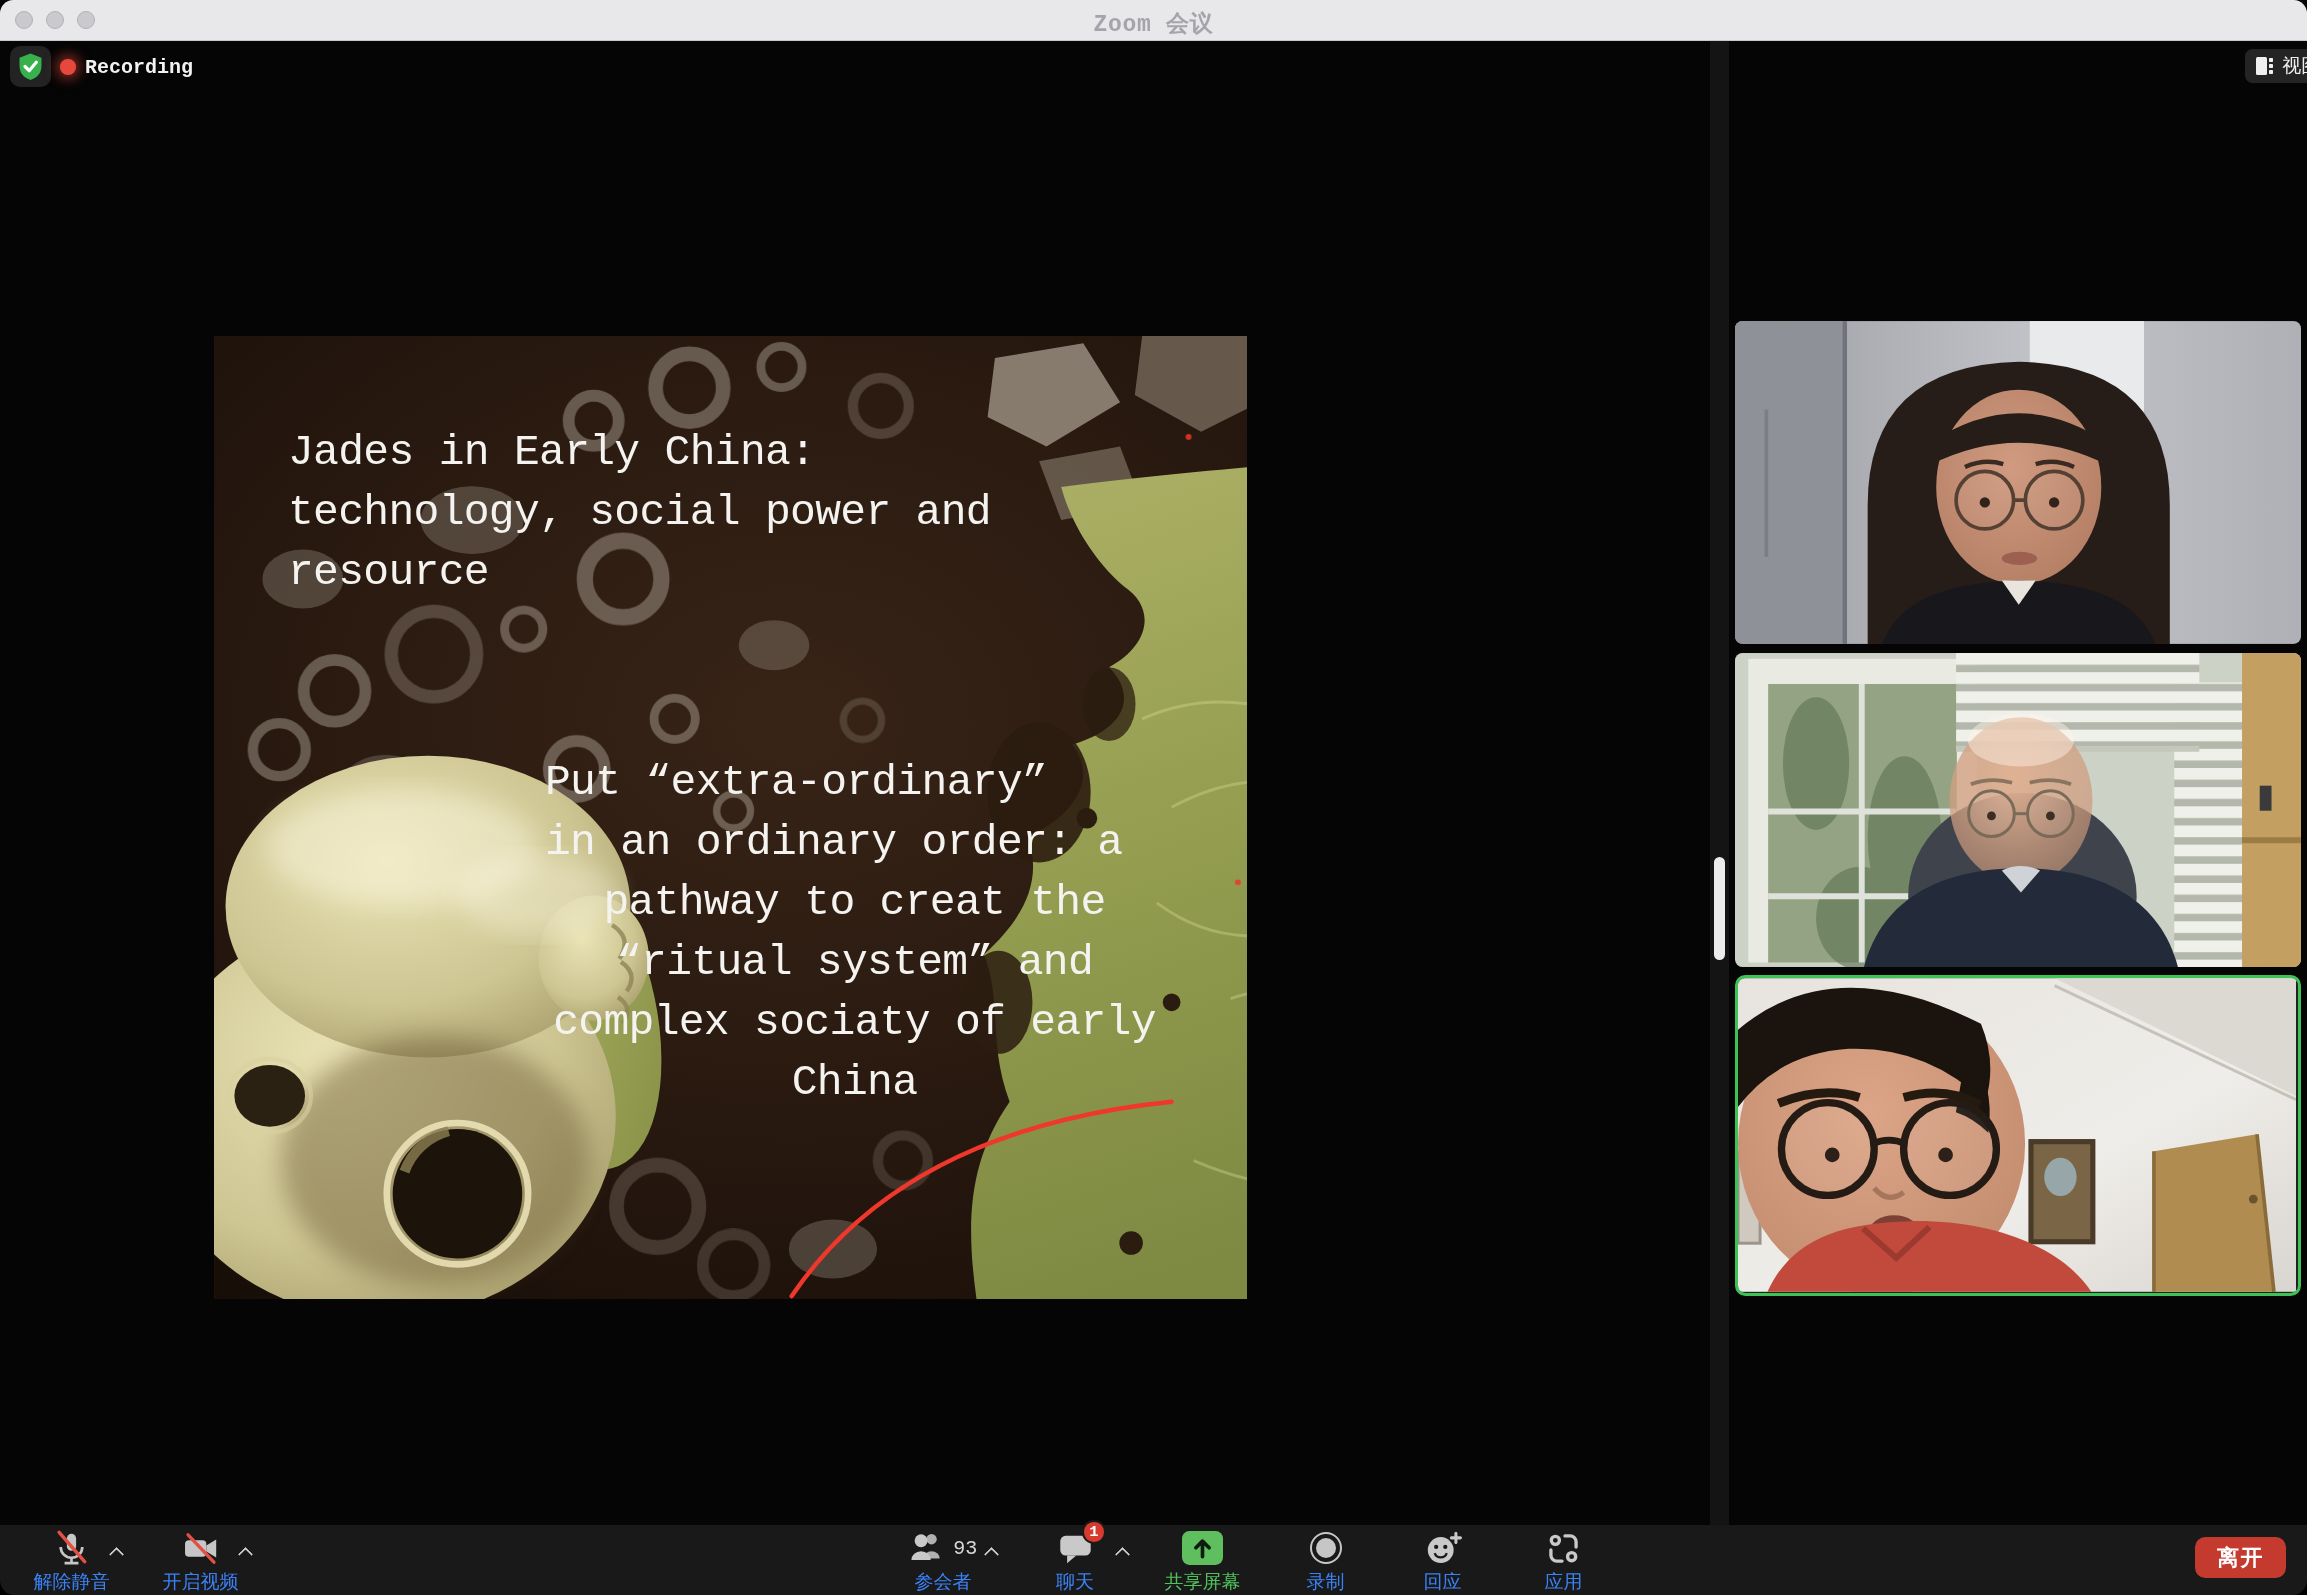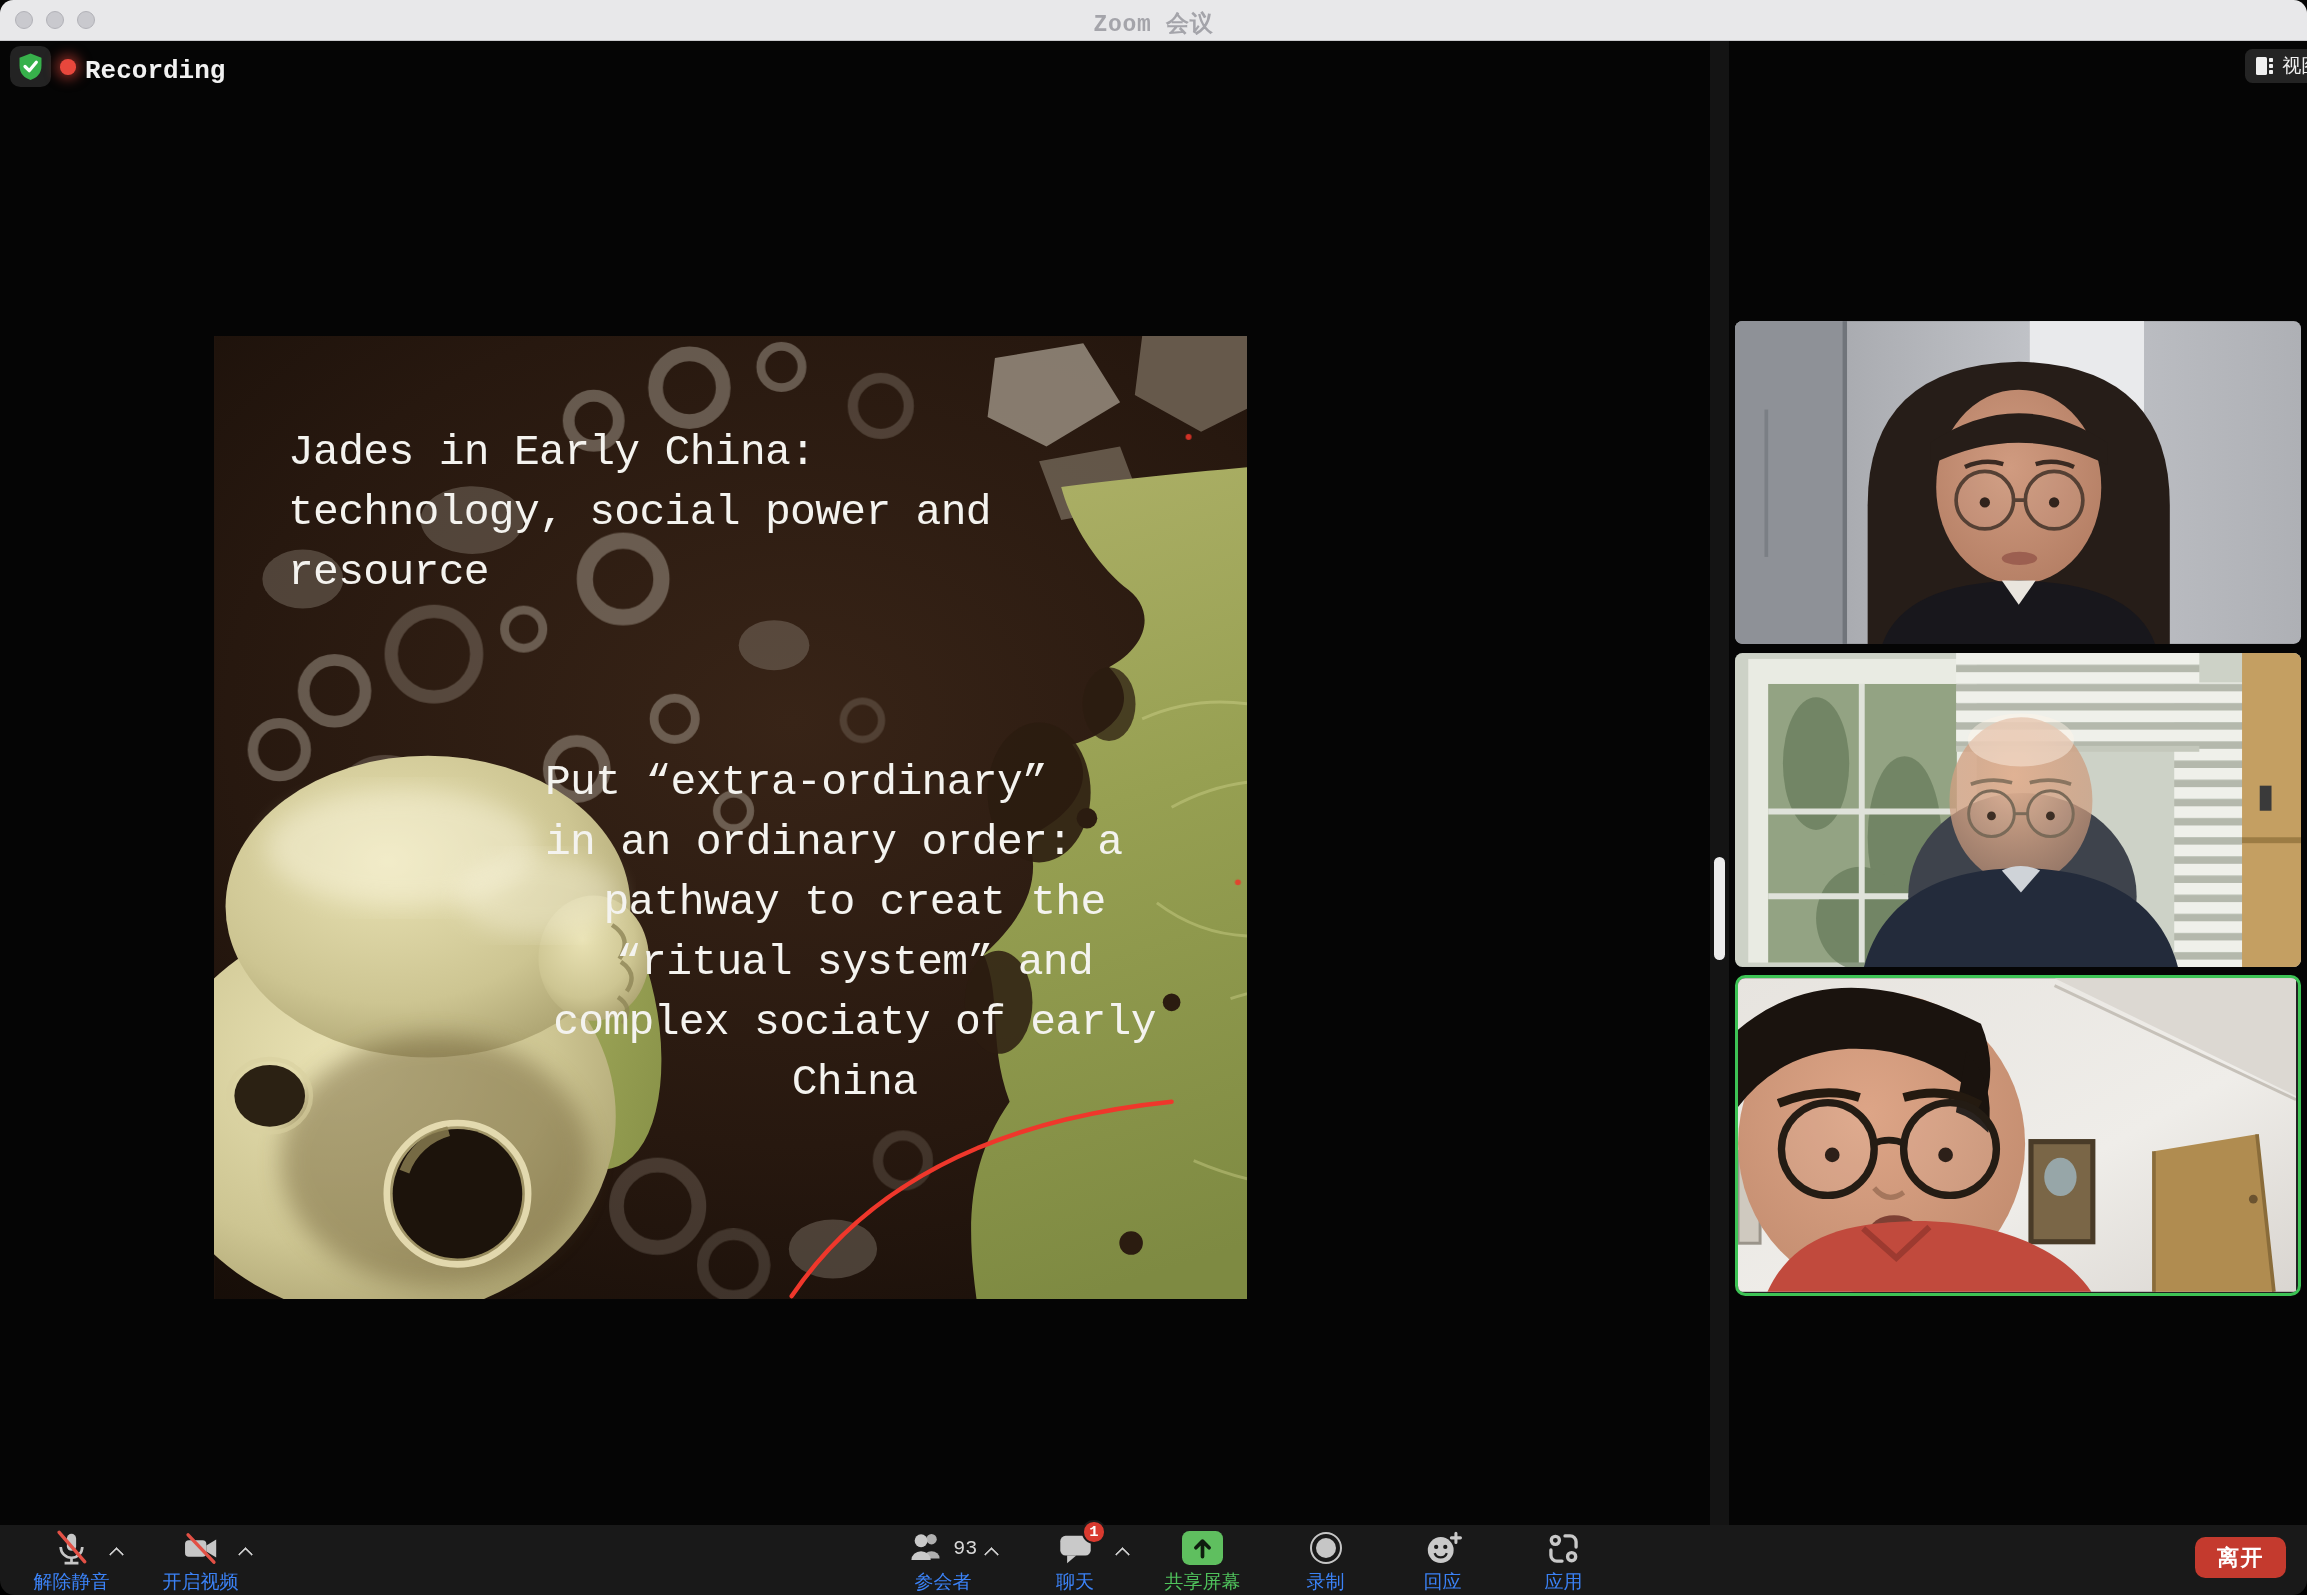--- a/index.html
+++ b/index.html
@@ -7,21 +7,21 @@
   body{font-family:"Liberation Sans",sans-serif;}
   #win{position:relative;width:2307px;height:1595px;background:#050505;overflow:hidden;border-radius:0 0 14.7px 14.7px;font-family:Liberation Mono, monospace;}
   .abs{position:absolute;}
   
   #titlebar{left:0;top:0;width:2307px;height:41px;background:#e8e8ea;border-radius:13.3px 13.3px 0 0;border-bottom:0.7px solid #c9c9cc;}
   .tl-dot{width:18.4px;height:18.4px;border-radius:50%;background:#c9c9ce;border:0.7px solid #b2b2b8;top:11px;}
   #win-title{width:100%;text-align:center;top:8px;font-size:23px;font-weight:bold;color:#a4a4aa;letter-spacing:0.7px;}
   
   #shield-btn{left:10.3px;top:46px;width:41px;height:41px;background:#232323;border-radius:10.3px;display:flex;align-items:center;justify-content:center;}
   #rec-dot{left:60px;top:59px;width:15.5px;height:15.5px;border-radius:50%;background:#e8473c;box-shadow:0 0 11.8px 4.4px rgba(232,71,60,.5);}
-  #rec-label{left:85px;top:56px;font-size:26px;font-weight:bold;color:#f2f2f2;}
+  #rec-label{left:85px;top:56px;font-size:20px;font-weight:bold;color:#f2f2f2;}
   #view-btn{left:2208px;top:49px;width:86px;height:34px;background:#242424;border-radius:7.4px;display:flex;align-items:center;gap:8.8px;justify-content:center;margin-left:37px;}
   #view-label{font-size:19px;color:#f0f0f0;}
   .vi{display:flex;gap:2.2px;align-items:center;}
   .vi .big{width:11px;height:17.7px;background:#f0f0f0;border-radius:1.5px;}
   .vi .col{display:flex;flex-direction:column;gap:1.5px;}
   .vi .sq{width:4.4px;height:4.4px;background:#f0f0f0;border-radius:0.7px;}
   
   #slide{left:214px;top:336px;width:1033px;height:963px;overflow:hidden;background:#21150e;}
   #slide svg{position:absolute;left:0;top:0;}
   .slide-text{color:#f4f3ef;letter-spacing:-0.7px;}

